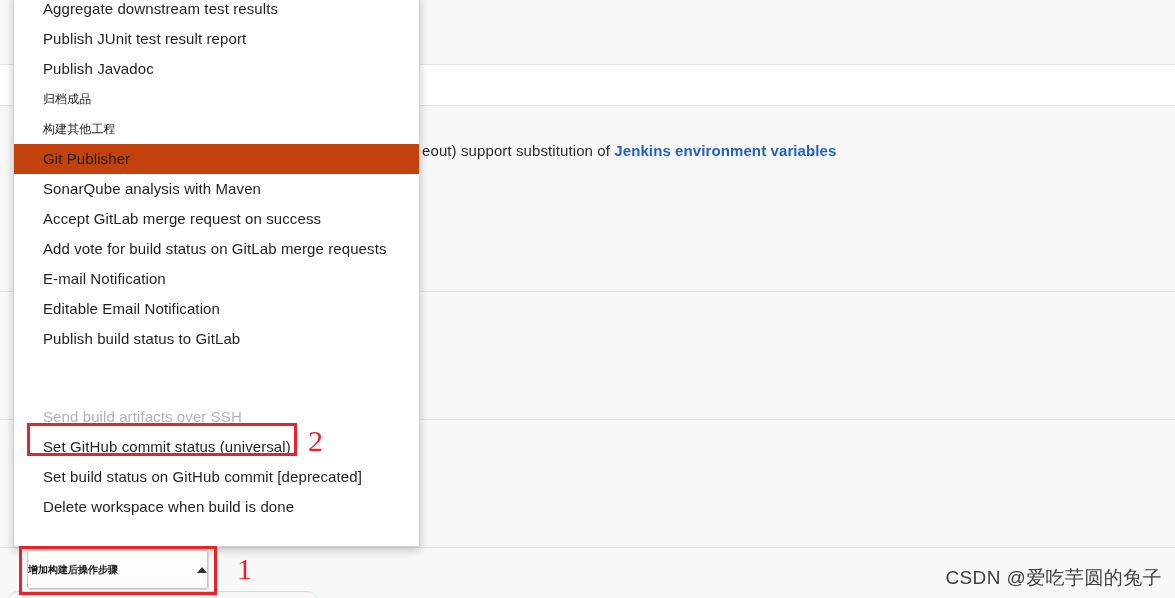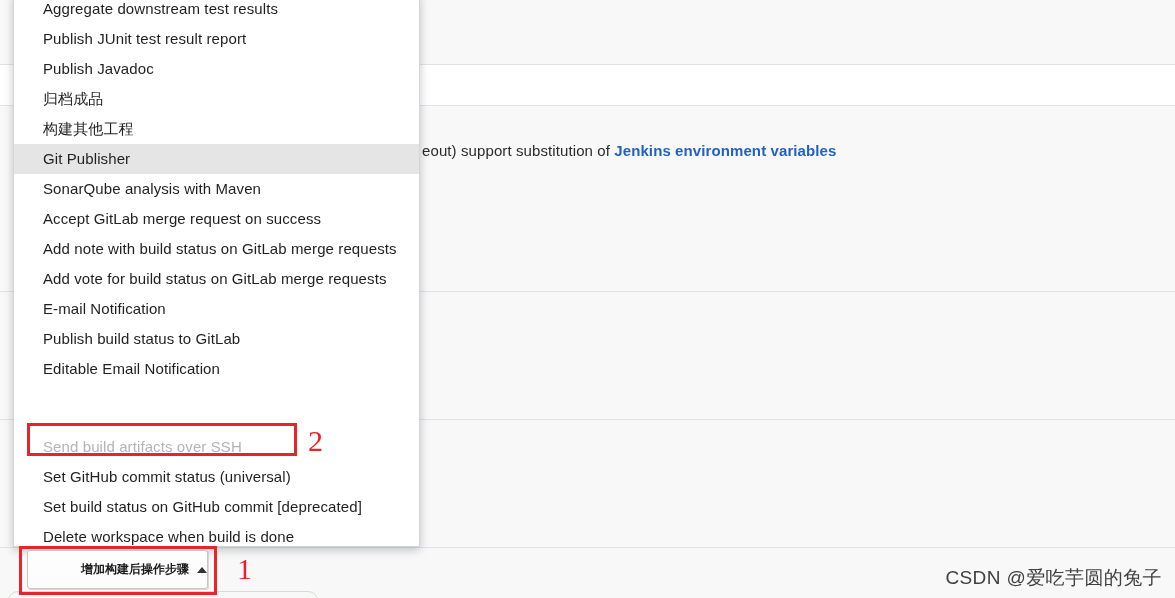--- a/index.html
+++ b/index.html
@@ -75,47 +75,47 @@
     height: 30px;
     line-height: 30px;
     padding-left: 29px;
     font-size: 15px;
     color: #1f1f1f;
     white-space: nowrap;
     letter-spacing: 0.1px;
     cursor: pointer;
   }
   .menu-item.selected {
-    background: #e5e5e5;
+    background: #c2410c;
   }
   .menu-item.disabled {
     color: #b4b4b4;
     margin-top: 48px;
   }
   .menu-item.cjk {
-    font-size: 15px;
+    font-size: 12px;
   }
 
   
   #add-post-build-button {
     position: absolute;
     left: 27px;
     top: 550px;
     width: 181px;
     height: 39px;
     background: linear-gradient(#ffffff, #fbfbfb);
     border: 1px solid #c6c6c6;
     border-radius: 3px;
     box-shadow: 1px 1px 0 rgba(0,0,0,0.13);
     box-sizing: border-box;
     display: flex;
     align-items: center;
-    justify-content: flex-end;
+    justify-content: space-between;
     gap: 8px;
-    font-size: 12px;
+    font-size: 10px;
     font-weight: bold;
     color: #1a1a1a;
     cursor: pointer;
     z-index: 30;
   }
   #add-post-build-button .caret-up {
     width: 0; height: 0;
     border-left: 5px solid transparent;
     border-right: 5px solid transparent;
     border-bottom: 6px solid #333;
@@ -195,25 +195,24 @@
 <div id="dropdown-panel">
   <ul class="menu-list">
     <li class="menu-item">Aggregate downstream test results</li>
     <li class="menu-item">Publish JUnit test result report</li>
     <li class="menu-item">Publish Javadoc</li>
     <li class="menu-item cjk">归档成品</li>
     <li class="menu-item cjk">构建其他工程</li>
     <li class="menu-item selected">Git Publisher</li>
     <li class="menu-item">SonarQube analysis with Maven</li>
     <li class="menu-item">Accept GitLab merge request on success</li>
-    <li class="menu-item">Add note with build status on GitLab merge requests</li>
     <li class="menu-item">Add vote for build status on GitLab merge requests</li>
     <li class="menu-item">E-mail Notification</li>
+    <li class="menu-item">Editable Email Notification</li>
     <li class="menu-item">Publish build status to GitLab</li>
-    <li class="menu-item">Editable Email Notification</li>
     <li class="menu-item disabled">Send build artifacts over SSH</li>
     <li class="menu-item">Set GitHub commit status (universal)</li>
     <li class="menu-item">Set build status on GitHub commit [deprecated]</li>
     <li class="menu-item">Delete workspace when build is done</li>
   </ul>
 </div>
 
 <div id="bottom-rounded-edge"></div>
 
 <div id="add-post-build-button">

